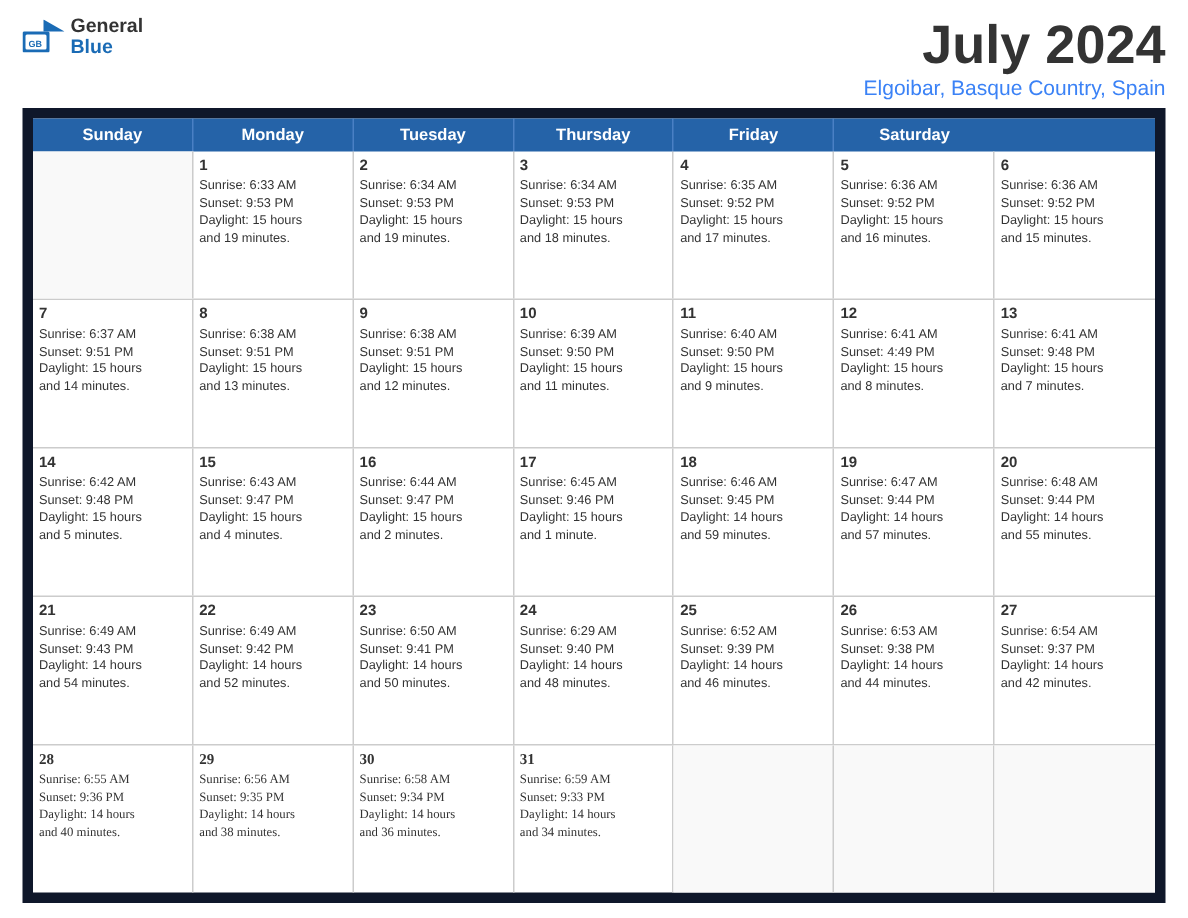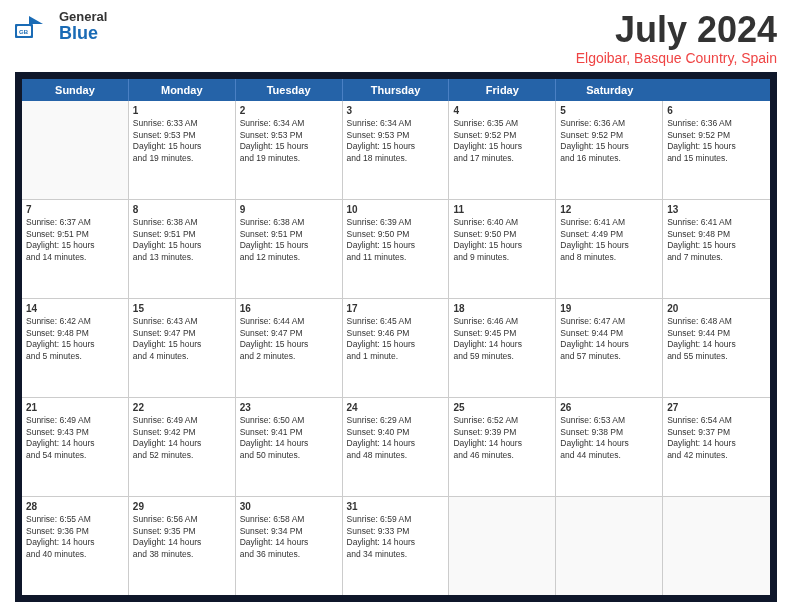--- a/index.html
+++ b/index.html
@@ -19,38 +19,38 @@
     }
     .header {
       display: flex;
       justify-content: space-between;
       align-items: flex-start;
       margin-bottom: 6px;
     }
     .logo {
       display: flex;
       align-items: center;
-      gap: 16px;
+      gap: 4px;
     }
     .logo-icon {
       width: 28px;
       height: 22px;
     }
     .title-block {
       text-align: right;
     }
     .month-year {
       font-size: 36px;
       font-weight: bold;
       color: #333;
       line-height: 1.1;
     }
     .location {
       font-size: 14px;
-      color: #ef4444;
+      color: #3b82f6;
     }
     .calendar {
       flex: 1;
       display: flex;
       flex-direction: column;
       border: 7px solid #0f172a;
     }
     .cal-header-row {
       display: grid;
       grid-template-columns: repeat(7, 1fr);
@@ -69,21 +69,21 @@
       flex: 1;
       display: flex;
       flex-direction: column;
     }
     .cal-week {
       display: grid;
       grid-template-columns: repeat(7, 1fr);
       flex: 1;
       border-bottom: 1px solid #ccc;
     }
-    .cal-week:last-child { border-bottom: none; }
+    .cal-week:last-child { border-bottom: none; font-family: Liberation Serif, serif; }
     .cal-cell {
       border-right: 1px solid #ccc;
       padding: 3px 4px;
       font-size: 8.5px;
       color: #333;
       line-height: 1.35;
     }
     .cal-cell:last-child { border-right: none; }
     .cal-cell.empty { background: #f9f9f9; }
     .day-num {
@@ -101,21 +101,21 @@
     <div class="logo">
       <svg class="logo-icon" viewBox="0 0 28 22" xmlns="http://www.w3.org/2000/svg">
         <rect x="0" y="8" width="18" height="14" fill="#1a6bb5" rx="1"></rect>
         <polygon points="14,0 28,8 14,8" fill="#1a6bb5"></polygon>
         <rect x="2" y="10" width="14" height="10" fill="white" rx="1"></rect>
         <text x="4" y="18" font-size="6" fill="#1a6bb5" font-weight="bold">GB</text>
       </svg>
       <div>
         <div style="display:flex;flex-direction:column;line-height:1.1;">
           <span style="font-size:13px;font-weight:bold;color:#333;">General</span>
-          <span style="font-size:18px;font-weight:bold;color:#1a6bb5;">Blue</span>
+          <span style="font-size:13px;font-weight:bold;color:#1a6bb5;">Blue</span>
         </div>
       </div>
     </div>
     <div class="title-block">
       <div class="month-year">July 2024</div>
       <div class="location">Elgoibar, Basque Country, Spain</div>
     </div>
   </div>
 
   <div class="calendar">

